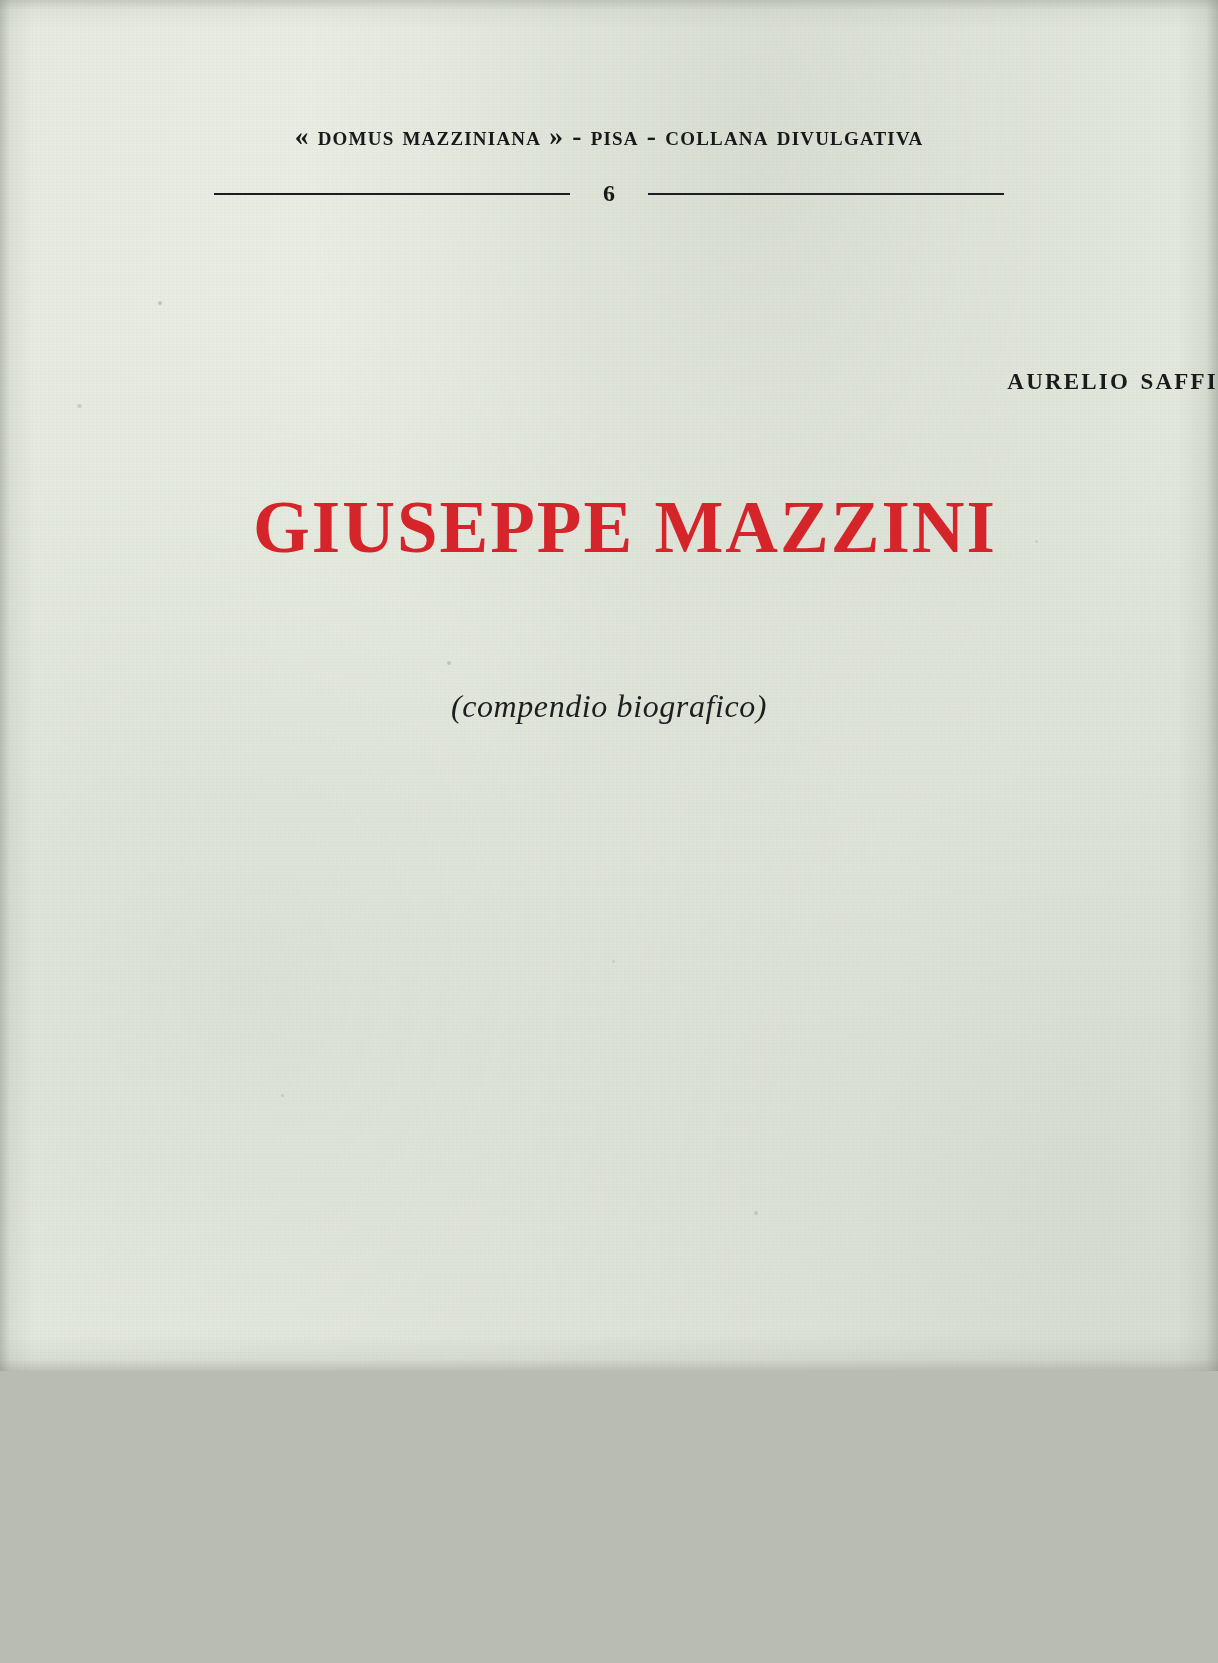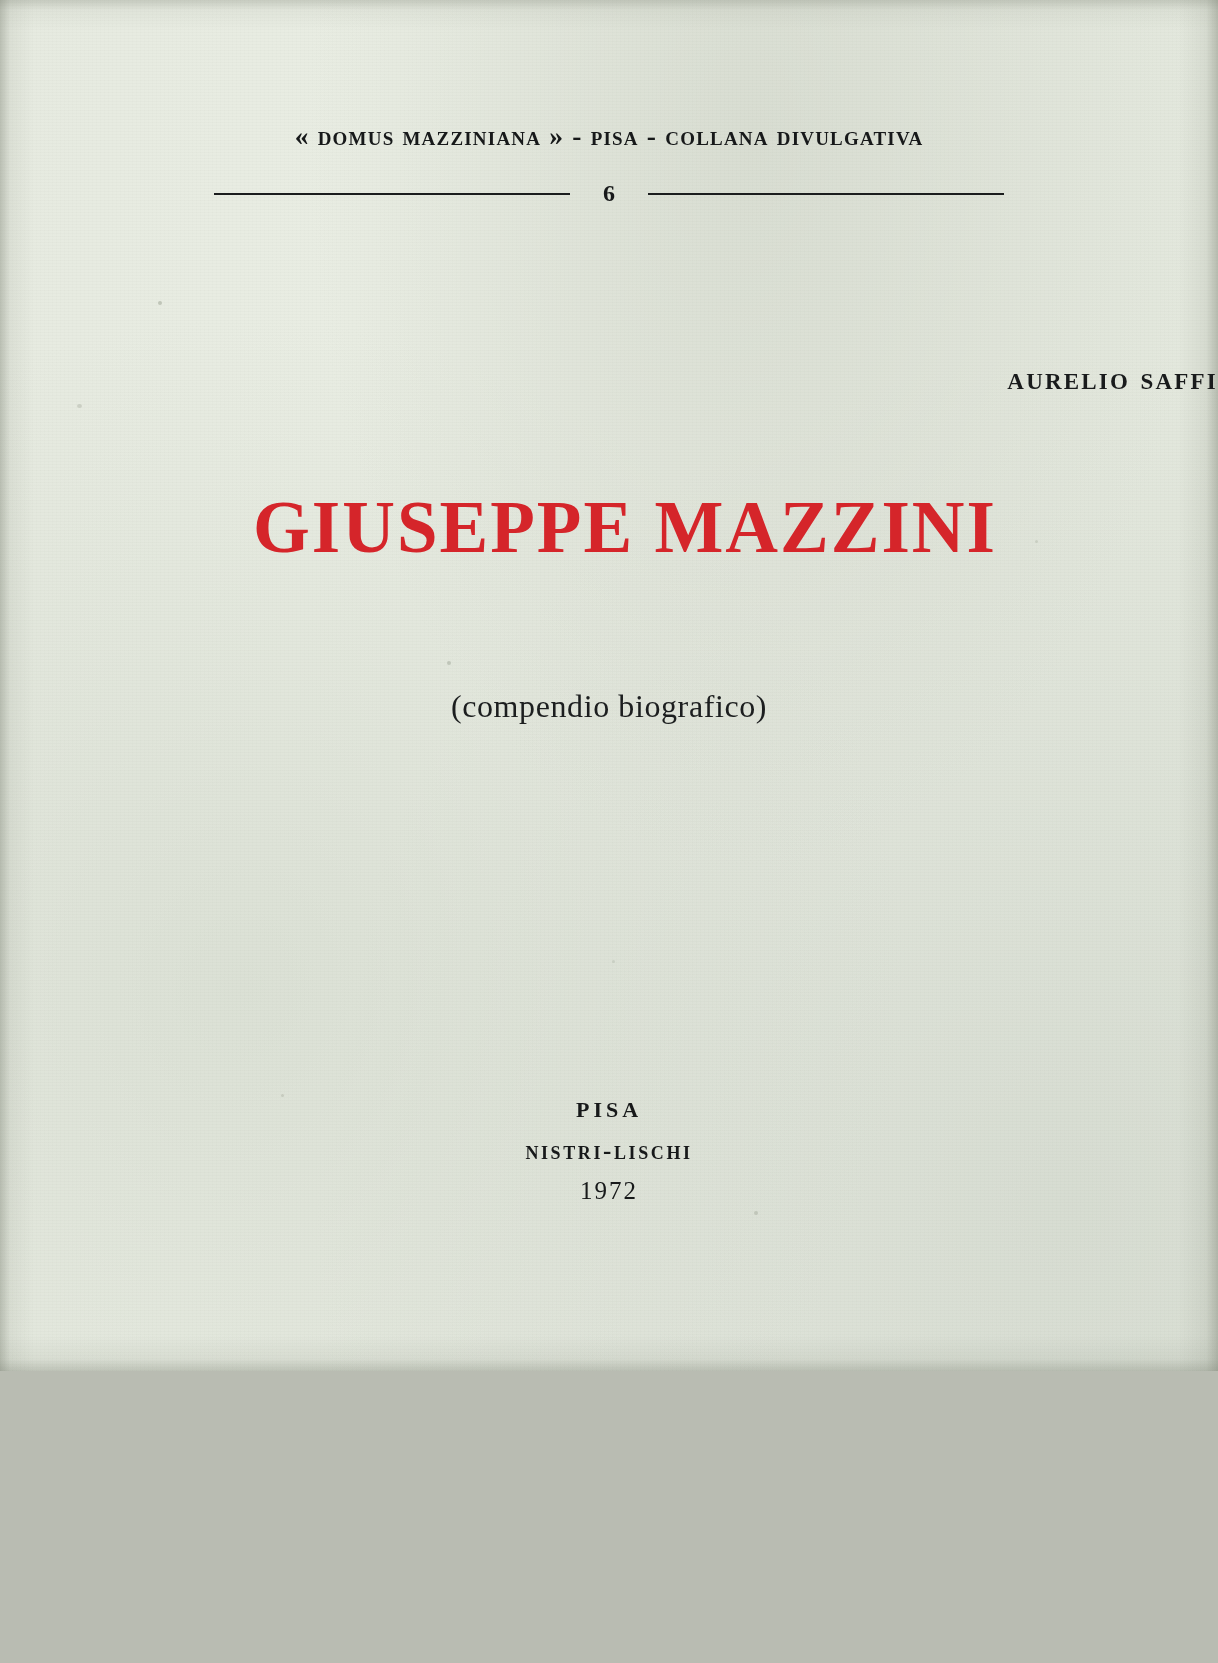--- a/index.html
+++ b/index.html
@@ -136,20 +136,21 @@
   }
 
   
   #subtitle {
     position: absolute;
     top: 688px;
     left: 0;
     right: 0;
     text-align: center;
     font-family: "Liberation Serif", serif;
+    font-style: italic;
     font-size: 32px;
     letter-spacing: .6px;
     color: #1c1e1f;
   }
 
   
   #imprint {
     position: absolute;
     bottom: 166px;
     left: 0;
@@ -212,20 +213,15 @@
         <div class="rule-seg" id="rule-right"></div>
       </div>
     </div>
 
     <div id="author">Aurelio Saffi</div>
 
     <div id="title">GIUSEPPE MAZZINI</div>
 
     <div id="subtitle">(compendio biografico)</div>
 
-    <div id="imprint">
-      <div id="imprint-city">Pisa</div>
-      <div id="imprint-publisher">Nistri-Lischi</div>
-      <div id="imprint-year">1972</div>
-    </div>
 
   </div>
 </div>
 
 </body></html>

